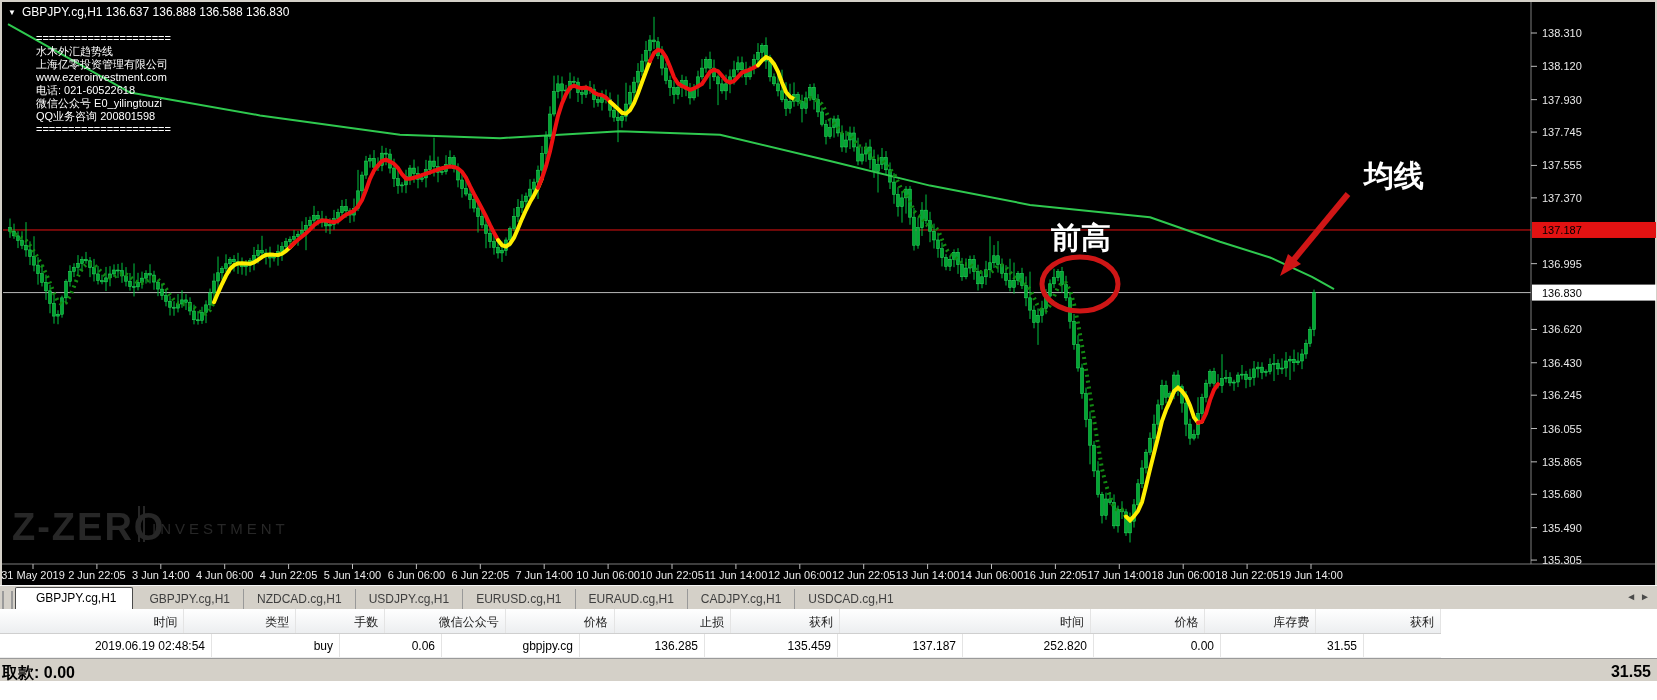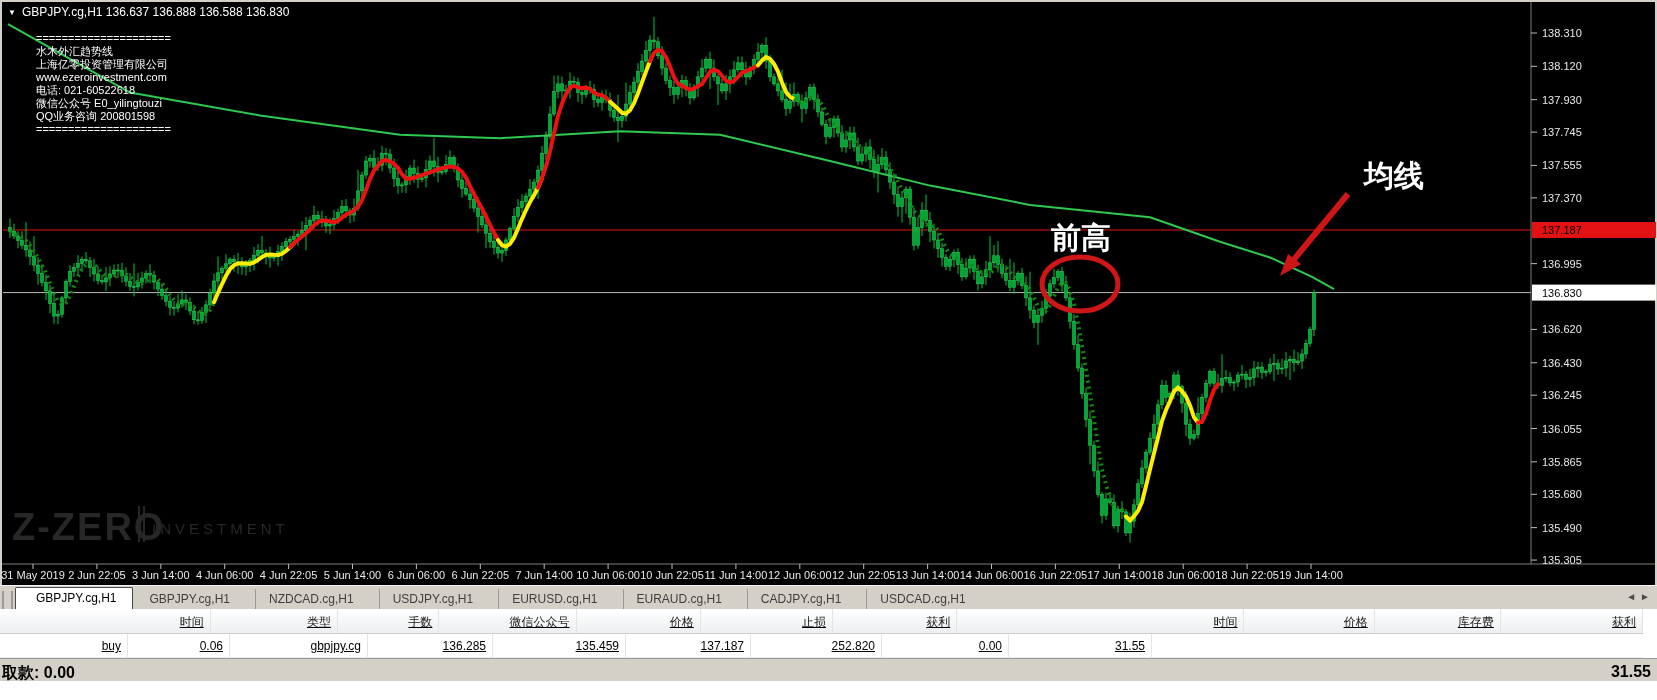--- a/index.html
+++ b/index.html
@@ -9,25 +9,25 @@
   svg text{font-family:"Liberation Sans","DejaVu Sans",sans-serif;}
 
   
   .tabbar{position:absolute;left:0;top:585px;width:1657px;height:24px;background:#d4d0c8;
     border-top:1px solid #f5f5f5;display:flex;align-items:flex-end;font-size:12px;}
   .tab-grip{width:7px;height:18px;margin:0 2px 1px 2px;border-left:2px solid #9a9a9a;border-right:2px solid #9a9a9a;}
   .tabs{display:flex;align-items:flex-end;height:24px;}
   .tab{padding:3px 13px 4px 13px;color:#3f3f3f;white-space:nowrap;cursor:pointer;}
   .tab.active{background:#ffffff;border:1px solid #4a4a4a;border-bottom:none;border-radius:2px 2px 0 0;
     color:#000;padding:3px 16px 5px 20px;margin-right:3px;}
-  .tab.inactive + .tab.inactive{border-left:1px solid #999;margin-left:12px;}
+  .tab.inactive + .tab.inactive{border-left:1px solid #999;}
   .tab-arrows{position:absolute;right:3px;top:5px;color:#4a4a4a;font-size:10px;letter-spacing:4px;cursor:pointer;}
 
   .trade-table{position:absolute;left:0;top:609px;width:1657px;background:#fff;}
-  .t-row{display:flex;width:1643px;box-sizing:border-box;text-decoration:underline;}
+  .t-row{display:flex;width:1441px;box-sizing:border-box;}
   .t-head{height:25px;background:linear-gradient(#ffffff,#eceef0);border-bottom:1px solid #cfcfcf;}
   .t-data{height:24px;background:#ffffff;border-bottom:1px solid #ececec;}
   .t-cell{box-sizing:border-box;text-align:right;padding:5px 6px 0 0;font-size:12px;color:#000;
     border-right:1px solid #e4e4e4;overflow:hidden;white-space:nowrap;}
   .t-head .t-cell{color:#1a1a1a;}
 
   .statusbar{position:absolute;left:0;top:658px;width:1657px;height:23px;background:#d4d0c8;
     border-top:1px solid #9a9a9a;font-size:16px;font-weight:bold;color:#000;}
   .statusbar .left{position:absolute;left:2px;top:4px;}
   .statusbar .right{position:absolute;right:6px;top:4px;}
@@ -843,20 +843,21 @@
         <div class="t-cell" style="width: 125px;">价格</div>
         <div class="t-cell" style="width: 133px;">止损</div>
         <div class="t-cell" style="width: 125px;">获利</div>
         <div class="t-cell" style="width: 289px;">时间</div>
         <div class="t-cell" style="width: 131px;">价格</div>
         <div class="t-cell" style="width: 127px;">库存费</div>
         <div class="t-cell" style="width: 143px;">获利</div>
       </div>
     <div id="table-body">
         <div class="t-row t-data">
+          <div class="t-cell" style="width: 212px;">2019.06.19 02:48:54</div>
           <div class="t-cell" style="width: 128px;">buy</div>
           <div class="t-cell" style="width: 102px;">0.06</div>
           <div class="t-cell" style="width: 138px;">gbpjpy.cg</div>
           <div class="t-cell" style="width: 125px;">136.285</div>
           <div class="t-cell" style="width: 133px;">135.459</div>
           <div class="t-cell" style="width: 125px;">137.187</div>
           <div class="t-cell" style="width: 131px;">252.820</div>
           <div class="t-cell" style="width: 127px;">0.00</div>
           <div class="t-cell" style="width: 143px;">31.55</div>
         </div>

